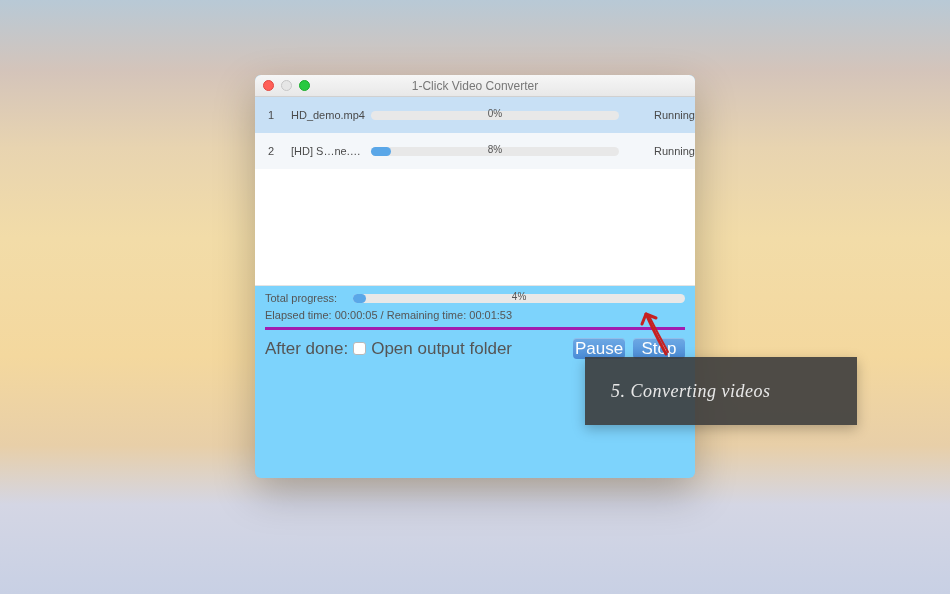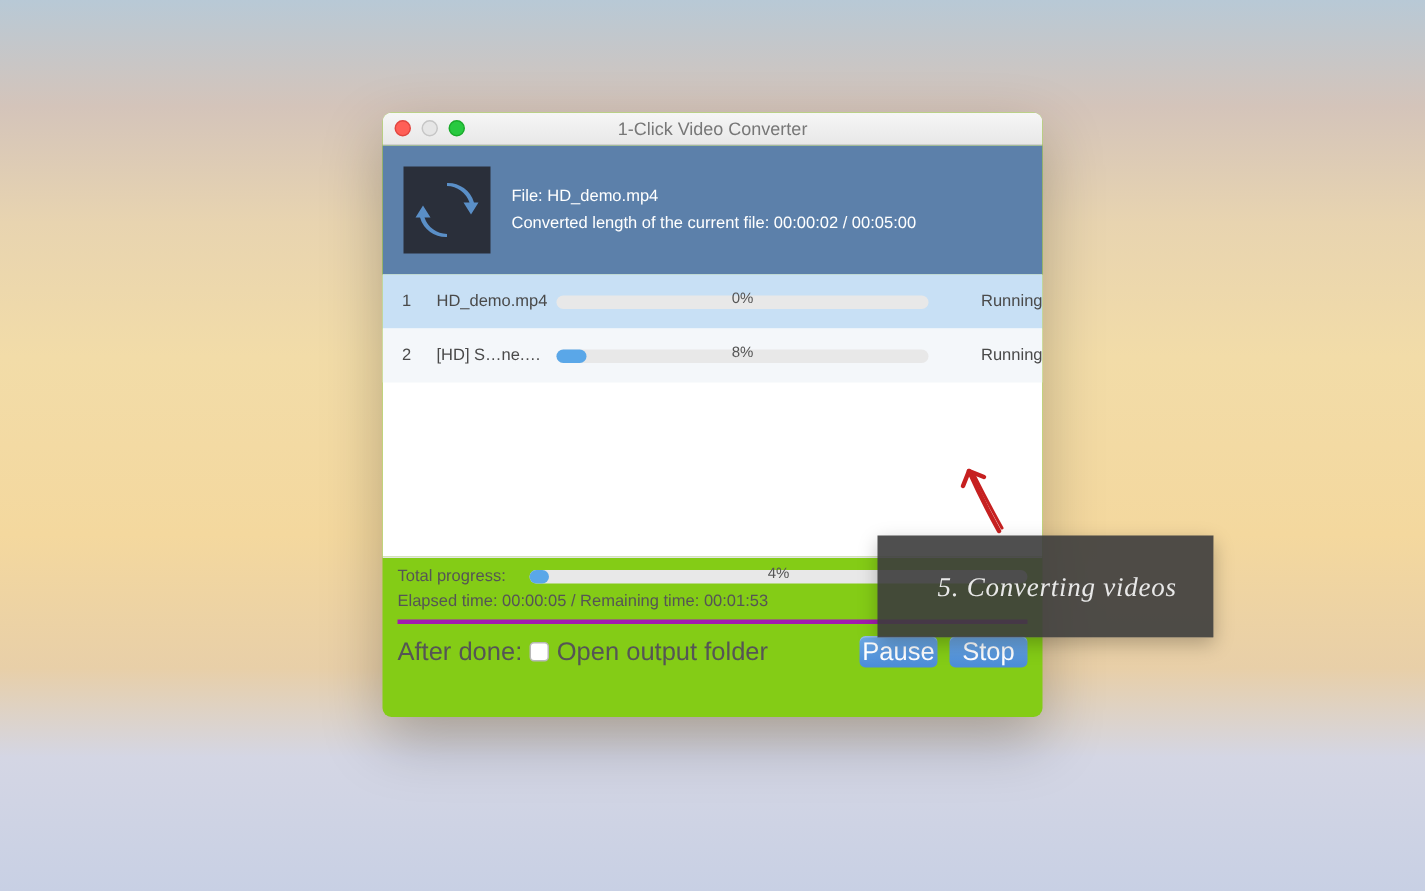--- a/index.html
+++ b/index.html
@@ -18,21 +18,21 @@
         #c8d0e4 100%);
       overflow: hidden;
       position: relative;
     }
     .window {
       position: absolute;
       left: 255px;
       top: 75px;
       width: 440px;
       height: 403px;
-      background: #84cc16;
+      background: #7dd3fc;
       border-radius: 6px;
       box-shadow: 0 15px 40px rgba(0,0,0,0.25);
       overflow: hidden;
       font-size: 11px;
       color: #555;
     }
     .titlebar {
       height: 22px;
       background: linear-gradient(#f6f6f6, #e8e8e8);
       border-bottom: 1px solid #d0d0d0;
@@ -126,65 +126,45 @@
       font-size: 17px; margin-left: 8px;
       box-shadow: inset 0 1px 0 rgba(255,255,255,0.25);
       cursor: pointer;
     }
     .arrow {
       position: absolute; left: 640px; top: 306px;
       width: 32px; height: 50px; pointer-events: none;
     }
     .callout {
       position: absolute; left: 585px; top: 357px;
-      width: 224px; height: 68px;
+      width: 272px; height: 68px;
       background: rgba(60,60,60,0.9);
       color: #e8e8e8;
       display: flex; align-items: center;
-      padding-left: 40px;
+      padding-left: 26px;
       font-style: italic;
       font-family: "Segoe Script", "Comic Sans MS", cursive;
       font-size: 18px;
       letter-spacing: 0.5px;
       box-shadow: 0 4px 12px rgba(0,0,0,0.25);
     }
   </style>
 </head>
 <body>
 
 <div class="window">
   <div class="titlebar">
     <div class="traffic">
       <div class="dot red"></div>
       <div class="dot yellow"></div>
       <div class="dot green"></div>
     </div>
     <div class="titlebar-title">1-Click Video Converter</div>
   </div>
 
-  <div class="header">
-    <div class="logo-tile">
-      <svg width="44" height="44" viewBox="0 0 44 44">
-        <path d="M22 6 A16 16 0 0 1 37 17 L33 17 L38 25 L43 17 L40 17 A18 18 0 0 0 22 4 Z" fill="#5a8fc7"></path>
-        <path d="M22 38 A16 16 0 0 1 7 27 L11 27 L6 19 L1 27 L4 27 A18 18 0 0 0 22 40 Z" fill="#5a8fc7"></path>
-      </svg>
-    </div>
-    <div class="file-info">
-      <div class="line">
-        <span>File:</span>
-        <span>HD_demo.mp4</span>
-      </div>
-      <div class="line">
-        <span>Converted length of the current file:</span>
-        <span>00:00:02</span>
-        /
-        <span>00:05:00</span>
-      </div>
-    </div>
-  </div>
 
 
   <div class="table-body">
     <div class="row selected">
       <div class="col-no">1</div>
       <div class="col-file">HD_demo.mp4</div>
       <div class="col-prog">
         <div class="prog-wrap">
           <div class="prog-bg"></div>
           <div class="prog-fill" style="width:0%"></div>

